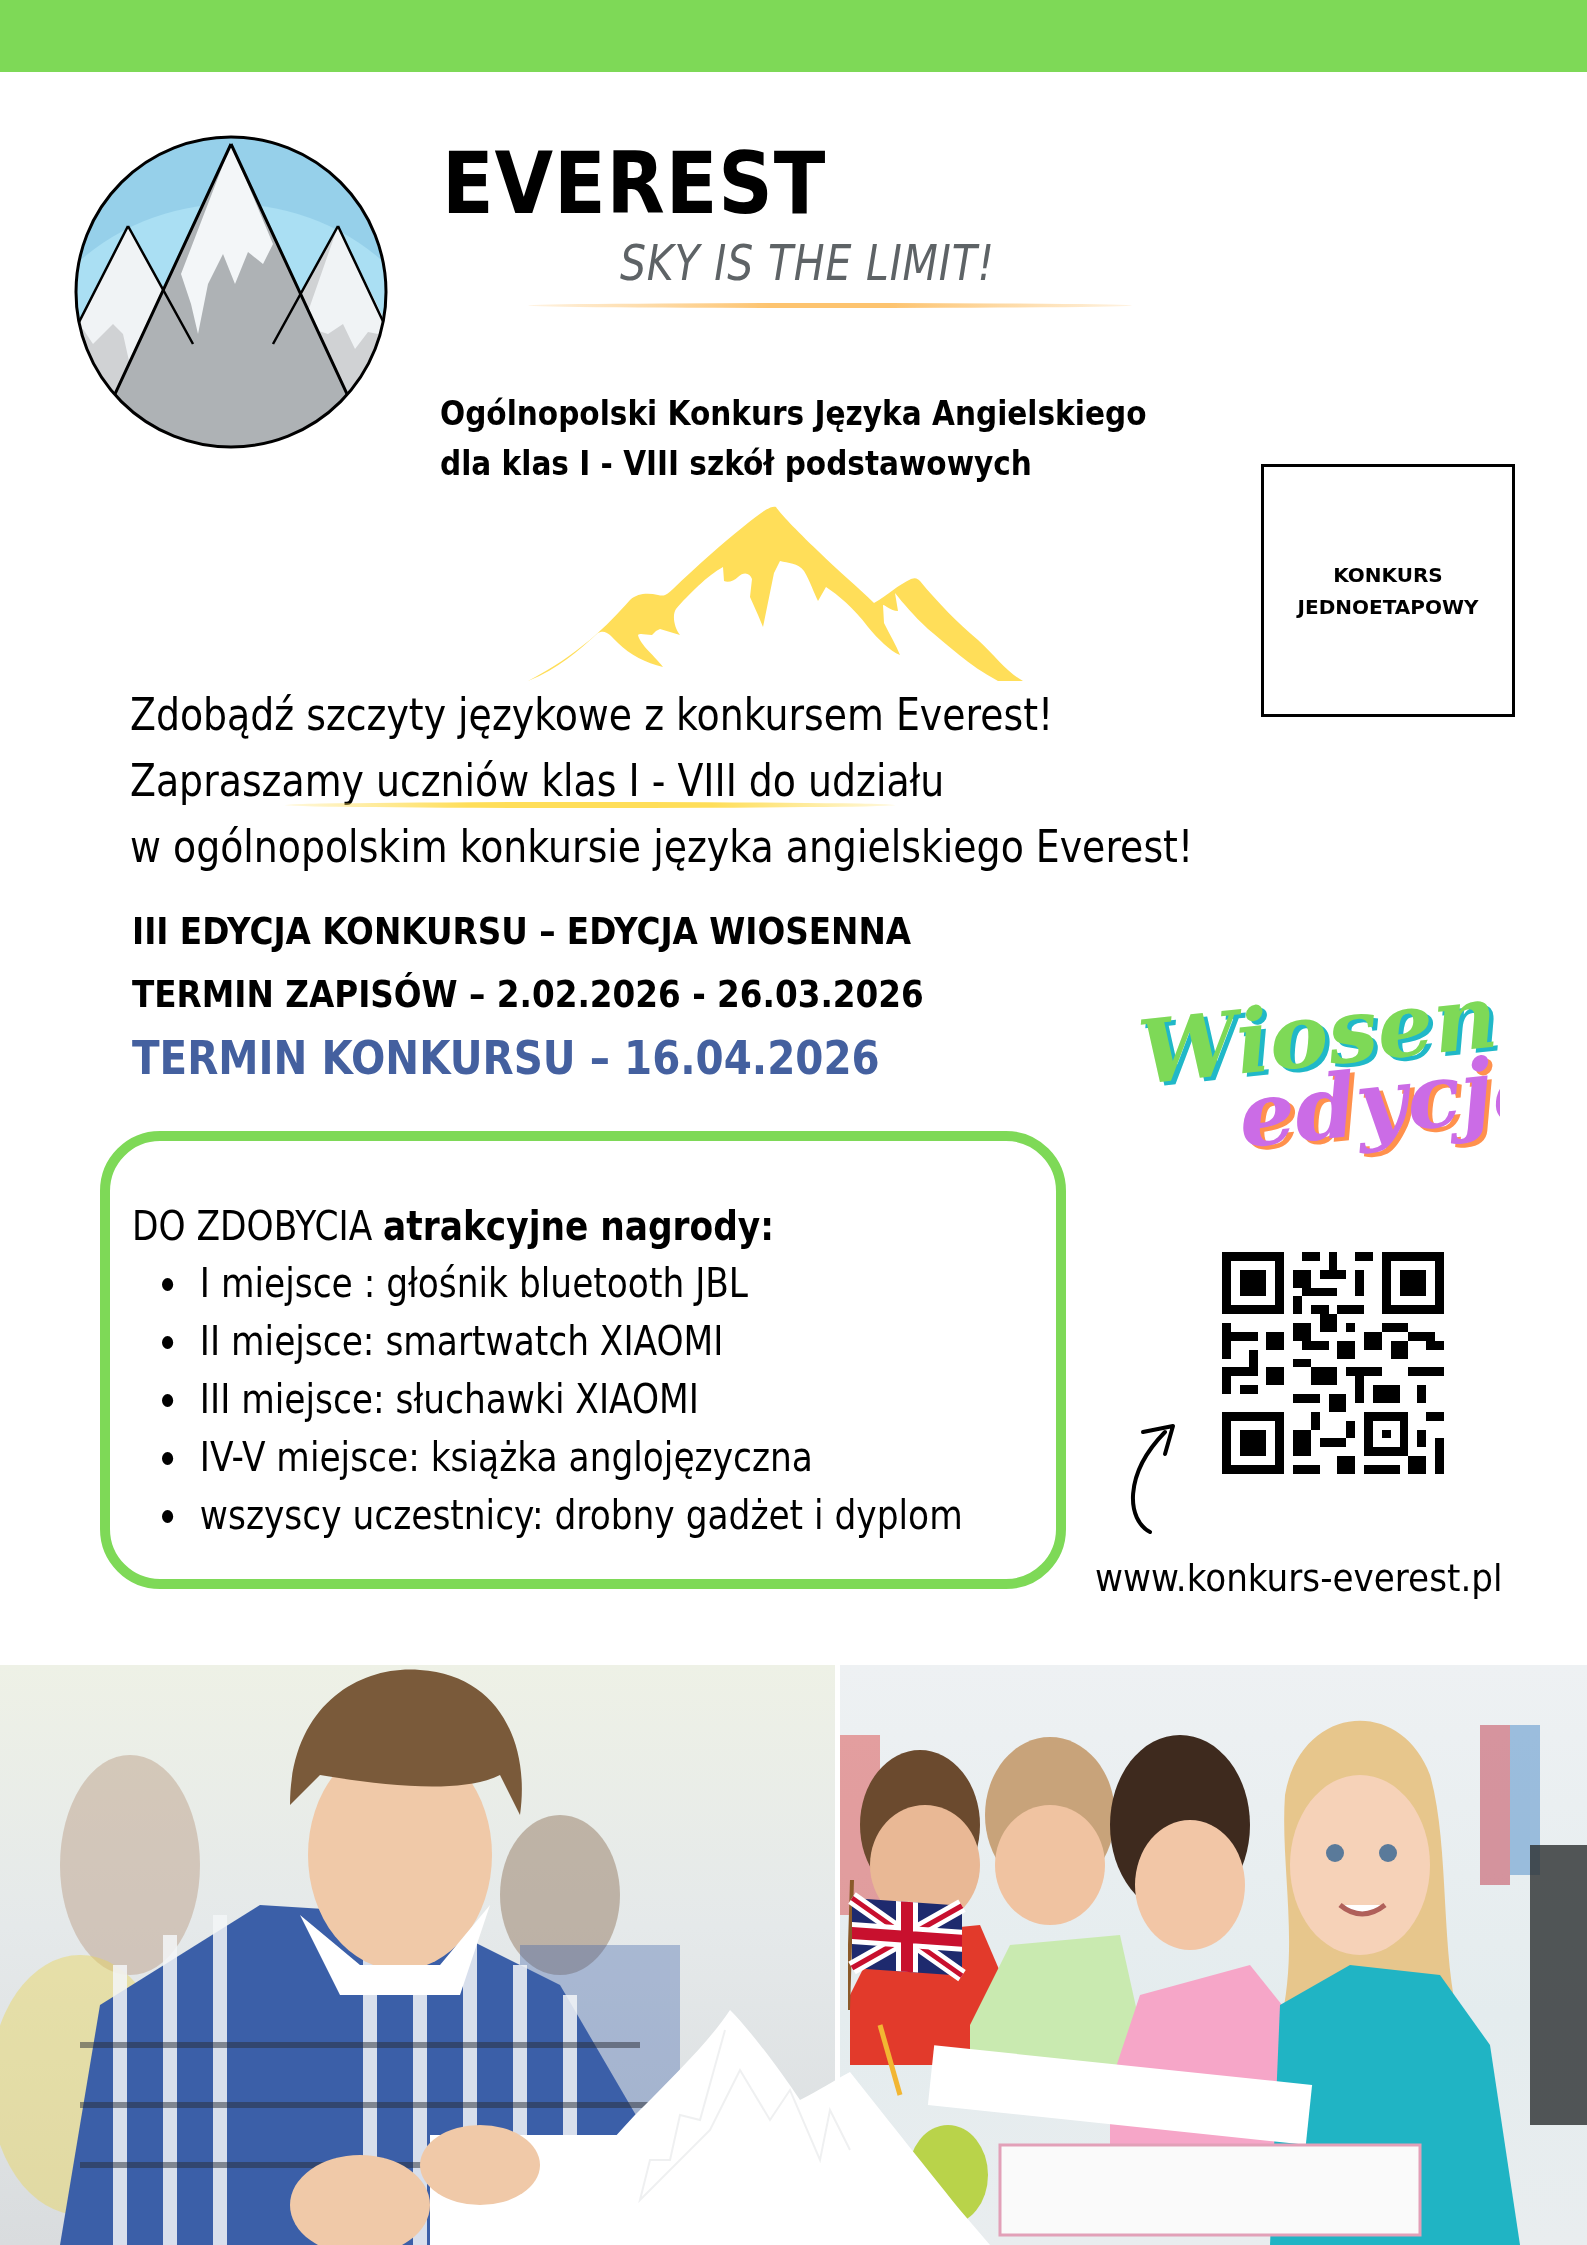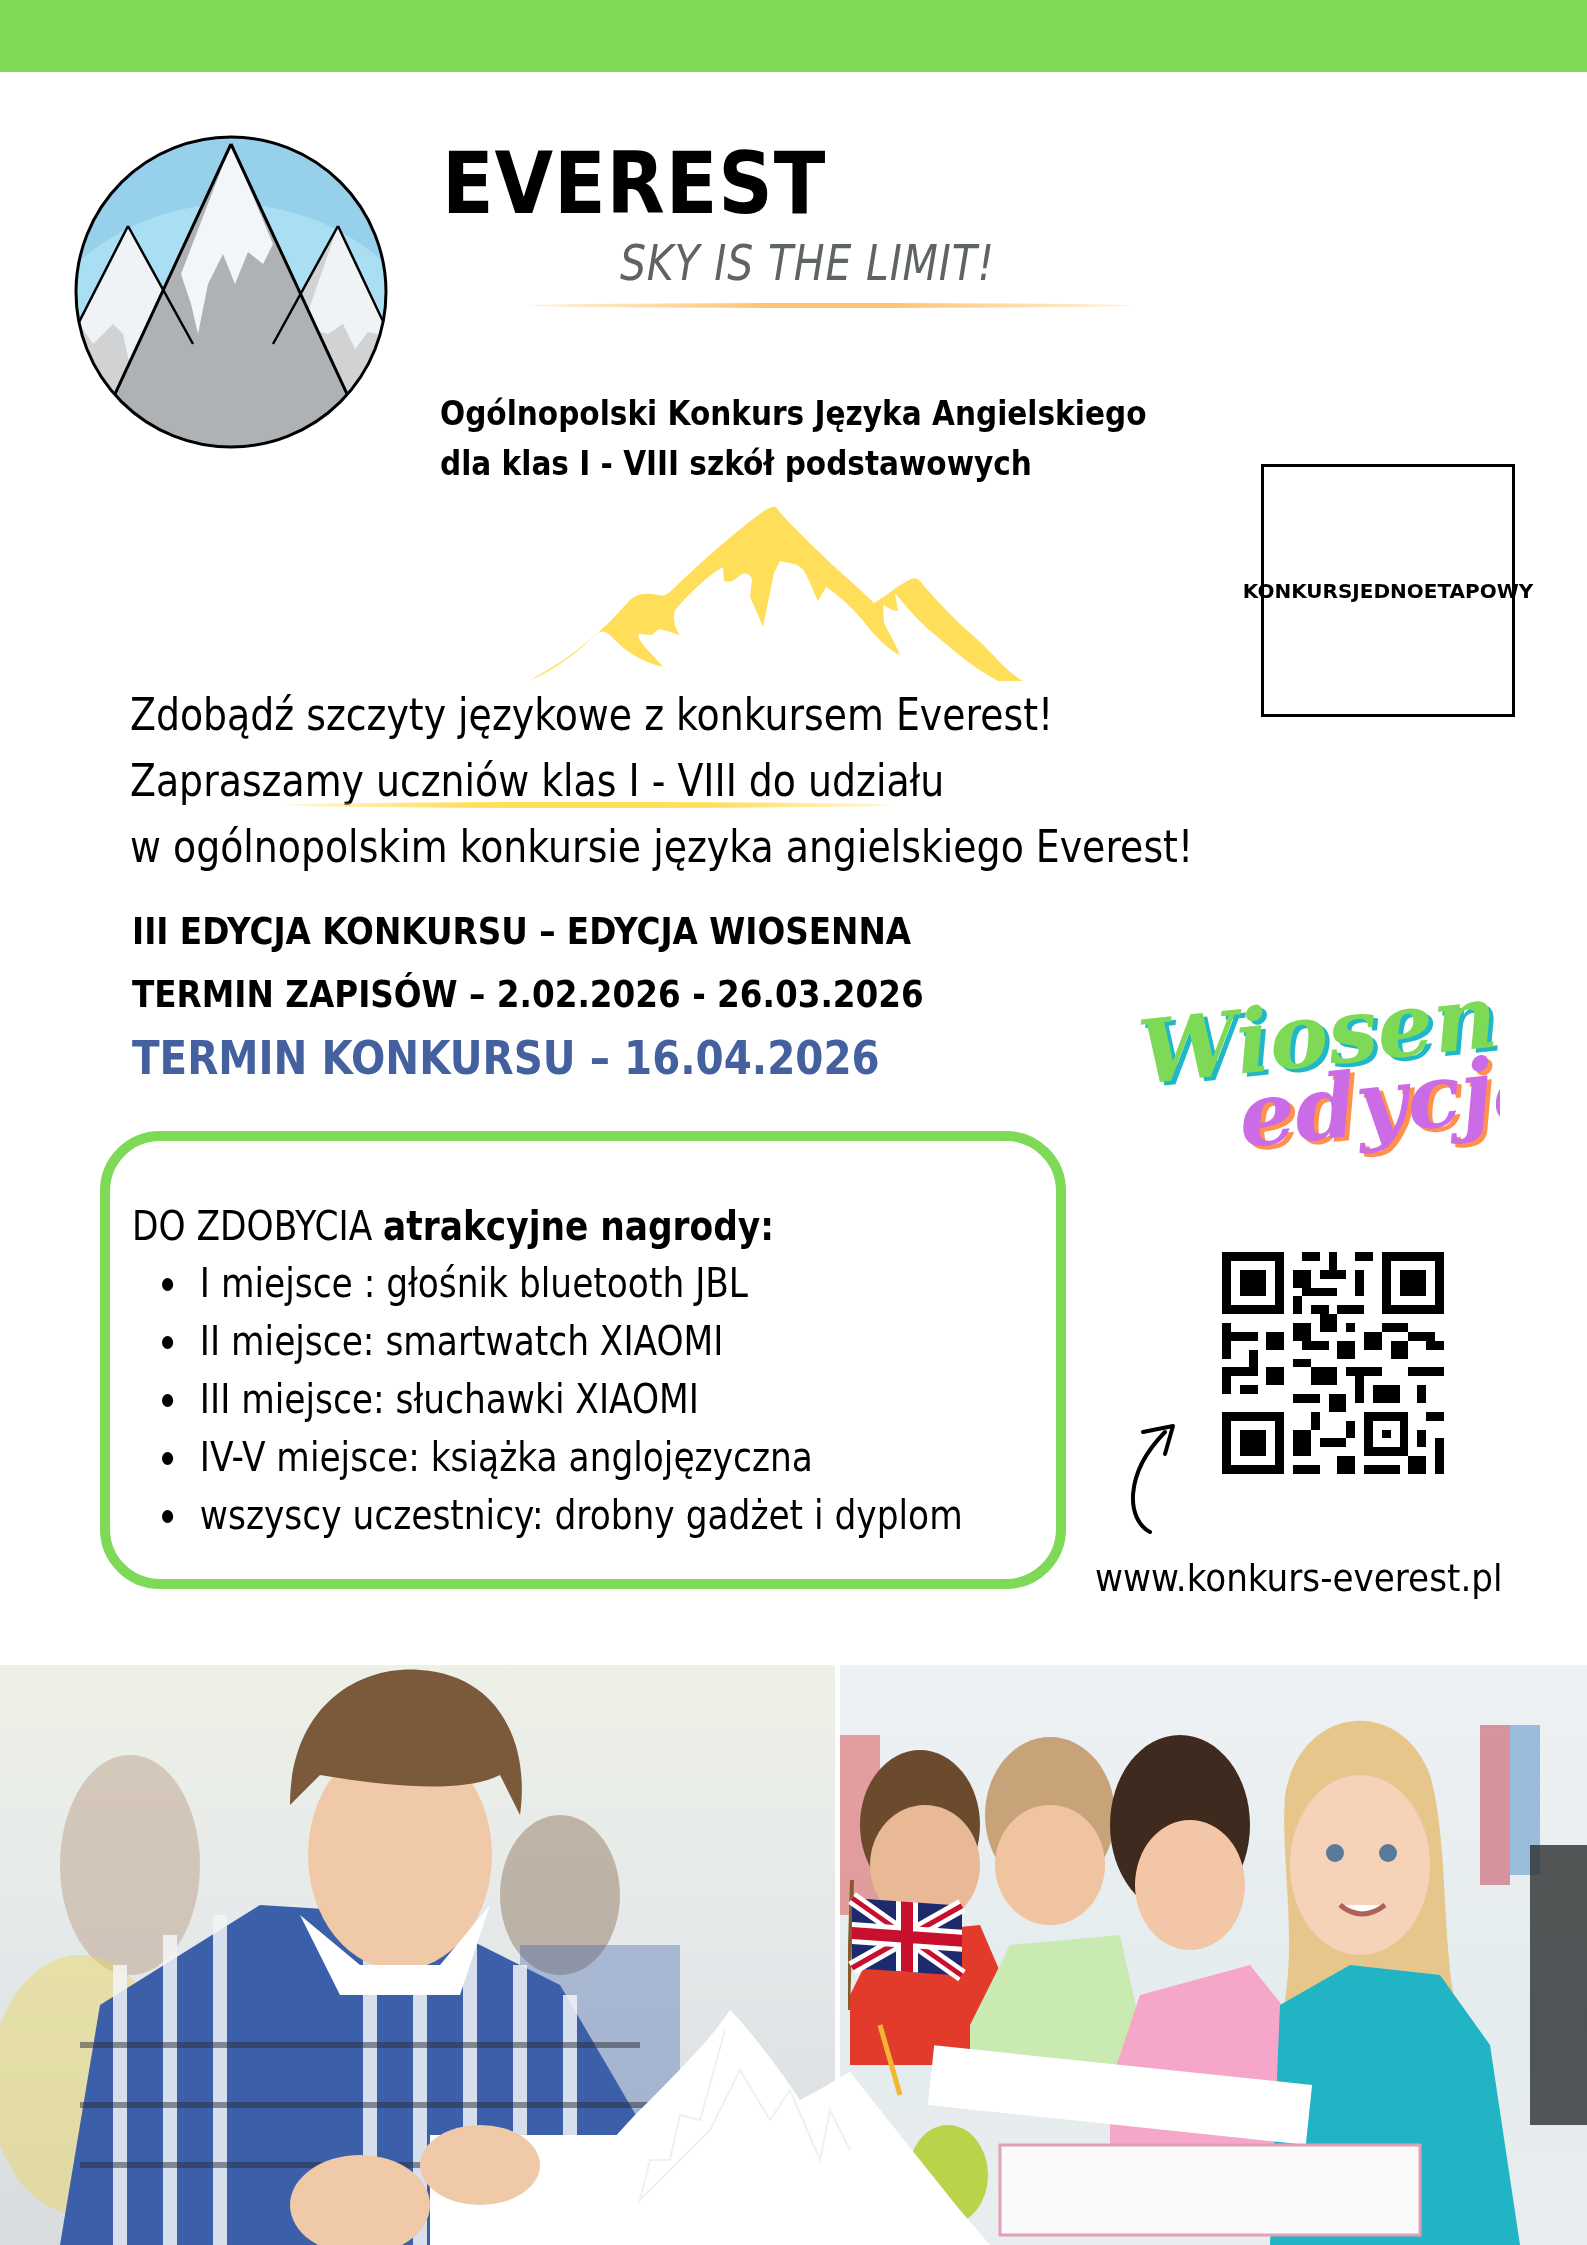--- a/index.html
+++ b/index.html
@@ -12,21 +12,21 @@
   .title { left:442px; top:140px; font-family:"DejaVu Sans", sans-serif; font-weight:bold; font-size:86px;
            letter-spacing:1px; line-height:1; transform:scaleX(0.88); transform-origin:left top; }
   .slogan { left:620px; top:238px; font-family:"DejaVu Sans", sans-serif; font-style:italic; font-size:50px;
             color:#5e6366; line-height:1; transform:scaleX(0.82); transform-origin:left top; letter-spacing:1px; }
   .slogan-line { left:528px; top:303px; width:604px; height:5px; border-radius:50%;
                  background:linear-gradient(90deg, rgba(253,196,112,0.2), #fdc470 40%, #fdc470 60%, rgba(253,196,112,0.2)); }
   .subtitle { left:440px; top:388px; font-weight:bold; font-size:34px; line-height:50px;
               font-family:"DejaVu Sans", sans-serif; transform:scaleX(0.87); transform-origin:left top; white-space:nowrap; }
 
   .stage-box { left:1261px; top:464px; width:248px; height:247px; border:3px solid #000; box-sizing:content-box;
-               display:flex; flex-direction:row; align-items:center; justify-content:center;text-align:center; }
+               display:flex; flex-direction:column; align-items:center; justify-content:center;text-align:center; }
   .stage-box span { font-weight:bold; font-size:20px; line-height:32px; font-family:"DejaVu Sans", sans-serif; }
 
   .mountain { left:518px; top:505px; width:510px; height:180px; }
 
   .intro { left:130px; top:682px; font-size:44px; line-height:66px; font-family:"DejaVu Sans", sans-serif;
            transform:scaleX(0.86); transform-origin:left top; white-space:nowrap; }
   .intro-underline { left:285px; top:802px; width:610px; height:6px; border-radius:50%;
                      background:linear-gradient(90deg, rgba(255,222,89,0.2), #ffde59 30%, #ffde59 70%, rgba(255,222,89,0.2)); }
 
   .edition { left:132px; top:900px; font-weight:bold; font-size:38px; line-height:63px; font-family:"DejaVu Sans", sans-serif;

